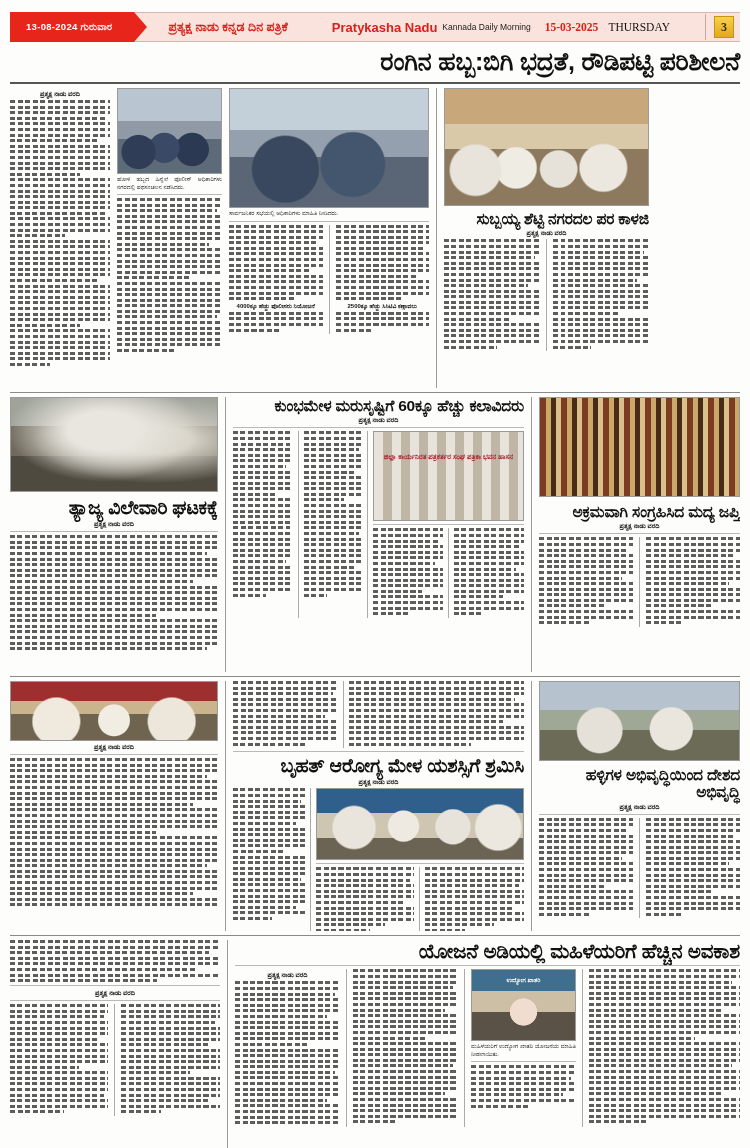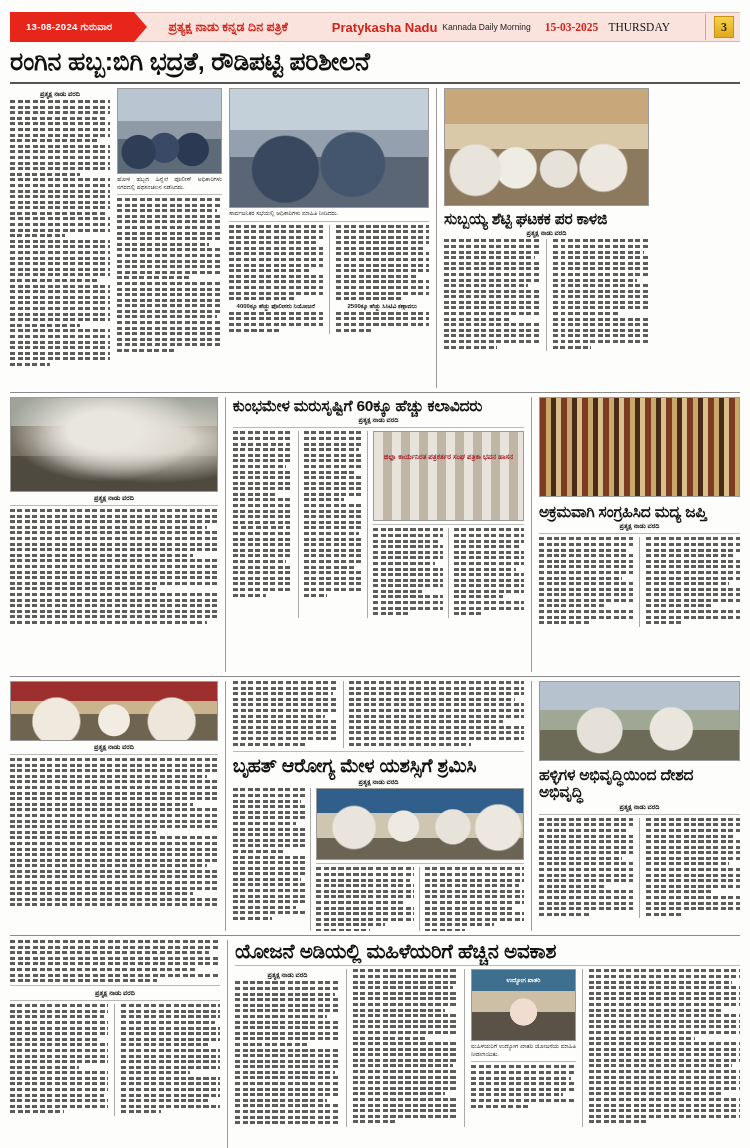--- a/index.html
+++ b/index.html
@@ -74,21 +74,21 @@
     display:flex; align-items:center; justify-content:center;
     font-family:"Liberation Serif", serif;
   }
   .mast-divider {
     position:absolute; right:34px; top:1px; bottom:1px;
     width:1px; background:#c9a79e;
   }
 
   
   .hl {
-    font-weight:bold; color:#111; text-align:left;
+    font-weight:bold; color:#111; text-align:right;
     line-height:1.12; letter-spacing:-.2px;
   }
   .hl-main { font-size:25px; padding:5px 0 3px; }
   .hl-big  { font-size:19px; }
   .hl-med  { font-size:15.5px; }
   .byline {
     text-align:center; font-size:6.5px; font-weight:bold;
     color:#111; margin:2px 0 2px;
   }
   .rule { border-top:1px solid #8a8a8a; margin:4px 0; }
@@ -363,21 +363,21 @@
         </div>
       </div>
     </div>
 
     <div class="vline"></div>
 
     <div class="col body-col" style="width:205px;">
       <div class="photo" style="height:118px;">
         <div class="ph-inner ph-meet"></div>
       </div>
-      <div class="hl hl-med" style="margin-top:4px;">ಸುಬ್ಬಯ್ಯ ಶೆಟ್ಟಿ ಘಟಕಕ ಪರ ಕಾಳಜಿ</div>
+      <div class="hl hl-med" style="margin-top:4px;">ಸುಬ್ಬಯ್ಯ ಶೆಟ್ಟಿ ನಗರದಲ ಪರ ಕಾಳಜಿ</div>
       <div class="byline">ಪ್ರತ್ಯಕ್ಷ ನಾಡು ವರದಿ</div>
       <div style="display:flex; gap:6px;">
         <div style="flex:1;">
           <div class="ln"></div>
             <div class="ln"></div>
             <div class="ln"></div>
             <div class="ln w95"></div>
           <div class="ln"></div>
             <div class="ln"></div>
             <div class="ln"></div>
@@ -423,20 +423,21 @@
   </div>
 
   <div class="rule"></div>
 
   <div class="cols" style="height:275px;">
 
     <div class="col body-col" style="width:212px;">
       <div class="photo" style="height:95px;">
         <div class="ph-inner ph-fire"></div>
       </div>
+      <div class="hl hl-big" style="margin-top:5px;">ತ್ಯಾಜ್ಯ ವಿಲೇವಾರಿ ಘಟಕಕ್ಕೆ</div>
       <div class="byline">ಪ್ರತ್ಯಕ್ಷ ನಾಡು ವರದಿ</div>
       <div class="rule-thin"></div>
       <div class="ln"></div>
         <div class="ln"></div>
         <div class="ln"></div>
         <div class="ln w95"></div>
       <div class="ln"></div>
         <div class="ln"></div>
         <div class="ln"></div>
         <div class="ln"></div>

